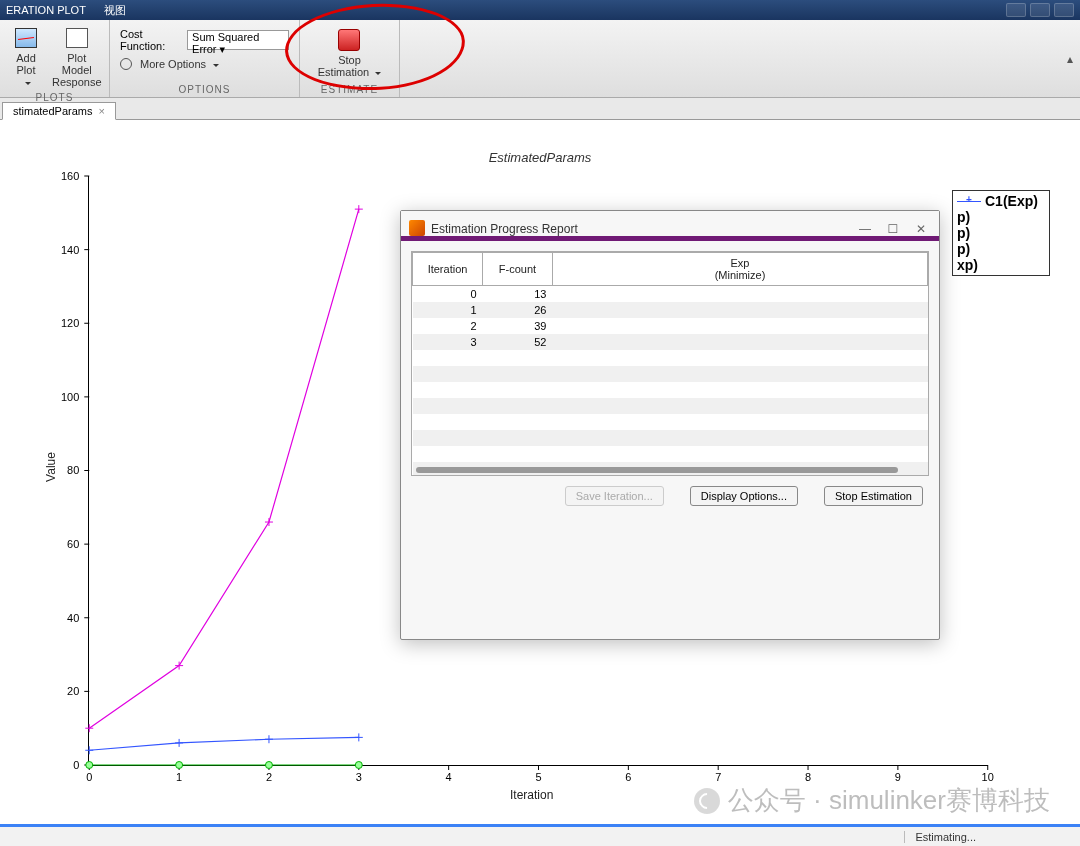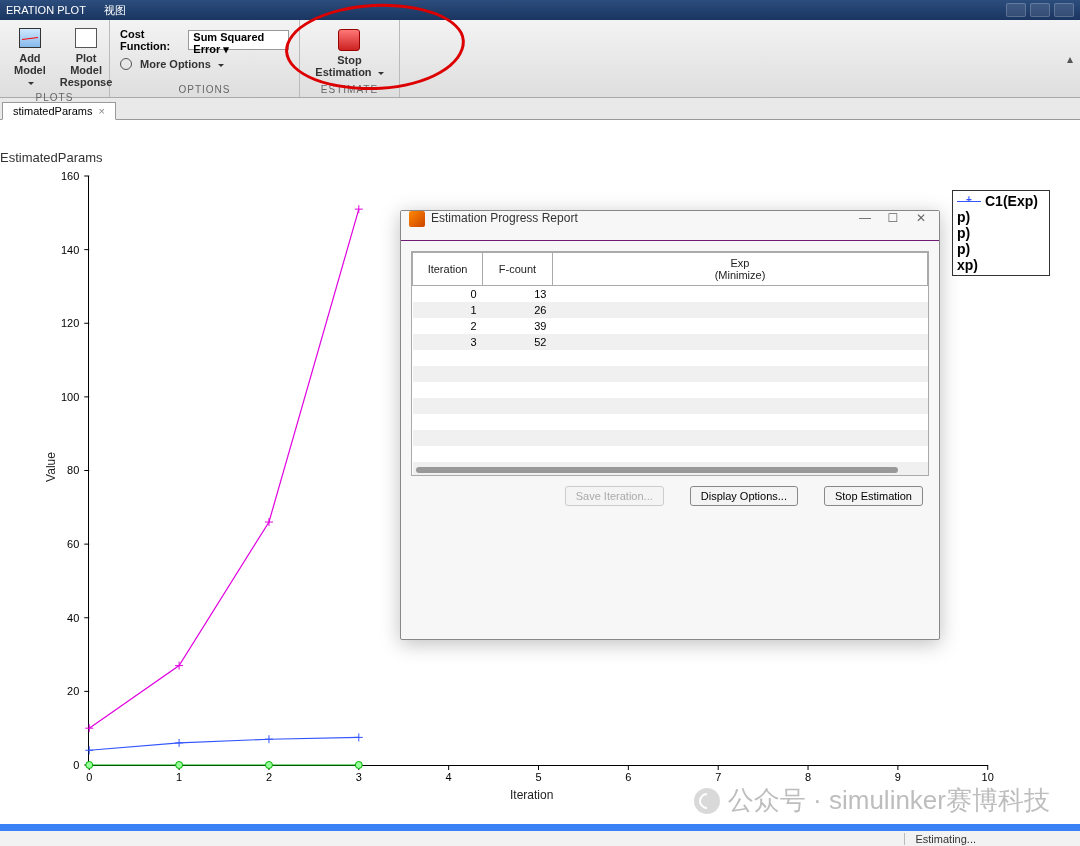--- a/index.html
+++ b/index.html
@@ -7,76 +7,76 @@
 
 
 .titlebar { height: 20px; background: linear-gradient(#2c4d7d, #1a3560); display: flex; color: #fff; font-size: 11px; align-items: center; padding: 0 6px; }
 .titlebar .left { flex: 1; }
 .titlebar .right { display: flex; gap: 4px; }
 .titlebar .tbtn { width: 20px; height: 14px; background: rgba(255,255,255,.1); border: 1px solid rgba(255,255,255,.2); border-radius: 2px; }
 
 
 .toolstrip { background: linear-gradient(#f3f3f3,#dedede); border-bottom: 1px solid #aaa; height: 78px; display: flex; align-items: stretch; }
 .section { border-right: 1px solid #bbb; display: flex; flex-direction: column; }
-.section-body { flex: 1; display: flex; align-items: center; gap: 6px; padding: 4px 10px 0 10px; font-weight: bold; }
+.section-body { flex: 1; display: flex; align-items: center; gap: 6px; padding: 4px 10px 0 10px; }
 .section-label { text-align: center; font-size: 10px; color: #666; padding: 2px 0; letter-spacing: 1px; }
 .bigbtn { display: flex; flex-direction: column; align-items: center; justify-content: center; padding: 2px 4px; cursor: pointer; line-height: 1.1; text-align: center; font-size: 11px; color: #333; }
 .bigbtn .ico { width: 24px; height: 24px; margin-bottom: 2px; display: flex; align-items: center; justify-content: center; }
 .ico-plot { border: 1px solid #333; background: linear-gradient(#cfe8ff,#86b9ea); position: relative; width: 22px; height: 20px; }
 .ico-plot::before { content:""; position:absolute; left:2px; right:2px; top:50%; height:1px; background:red; transform: rotate(-8deg); }
 .ico-model { width: 22px; height: 20px; border: 1px solid #555; background: #fff; }
 .stop-square { width: 22px; height: 22px; background: linear-gradient(#f77,#c22); border: 1px solid #900; border-radius: 3px; }
 .dd { font-size: 11px; display: flex; align-items: center; gap: 4px; }
 .dd select, .selectlike { font-size: 11px; height: 20px; border: 1px solid #999; background:#fff; padding: 0 4px; }
 .more { color:#333; }
 .caret::after { content:""; display:inline-block; margin-left:3px; border:3px solid transparent; border-top-color:#333; transform: translateY(2px); }
 
 
 .tabstrip { height: 22px; border-bottom: 1px solid #999; background: #e9e9e9; display: flex; align-items: flex-end; padding-left: 2px; }
 .filetab { background: #fff; border: 1px solid #999; border-bottom: 1px solid #fff; padding: 2px 10px; font-size: 11px; position: relative; top: 1px; display:flex; align-items:center; gap:6px; }
 .closex { color:#888; font-size: 11px; cursor:pointer; }
 
 
 .plotarea { position: absolute; left: 0; right: 0; top: 120px; bottom: 26px; background: #fff; }
-.chart-title { text-align: left; font-size: 13px; color: #333; margin-top: 30px; }
+.chart-title { text-align: center; font-size: 13px; color: #333; margin-top: 30px; font-style: italic; }
 .axes { position: absolute; left: 88px; top: 56px; width: 900px; height: 590px; border-left: 1px solid #000; border-bottom: 1px solid #000; }
 .ylabel { position:absolute; left: 36px; top: 340px; transform: rotate(-90deg); font-size: 12px; color:#222; }
 .xlabel { position:absolute; left: 510px; top: 668px; font-size: 12px; color:#222; }
 .legend { position:absolute; right: 30px; top: 70px; width: 98px; background:#fff; border:1px solid #333; font-size: 14px; padding:2px 4px; z-index: 2; font-weight: bold; }
 .legend-row { display:flex; align-items:center; gap:4px; }
 .leg-line { width: 24px; height: 8px; position: relative; }
 .leg-line::before { content:""; position:absolute; left:0; right:0; top:50%; height:1px; background:#35f; }
 .leg-line::after { content:"+"; position:absolute; left:50%; top:-3px; transform:translateX(-50%); color:#35f; font-size:10px; }
 
 svg.plotsvg { position:absolute; left:0; top:0; width:100%; height:100%; overflow: visible; }
 
 
 .red-annot { position:absolute; left: 285px; top: 4px; width: 180px; height: 86px; border: 3px solid #d00; border-radius: 50% 50% 48% 52% / 50% 48% 52% 50%; transform: rotate(-3deg); pointer-events:none; z-index: 50; }
 
 
 .dialog { position:absolute; left: 400px; top: 210px; width: 540px; height: 430px; background:#f7f7f7; border:1px solid #888; box-shadow: 0 4px 20px rgba(0,0,0,.25); z-index: 20; font-size: 12px; border-radius: 2px; }
-.dlg-title { height: 30px; display:flex; align-items:flex-start; padding: 0 8px; background:#f7f7f7; border-bottom: 1px solid #701a75; }
+.dlg-title { height: 30px; display:flex; align-items:flex-end; padding: 0 8px; background:#f7f7f7; border-bottom: 5px solid #701a75; }
 .dlg-title .mlico { width:16px; height:16px; background: linear-gradient(135deg,#f80,#c40); border-radius:2px; margin-right: 6px; }
 .dlg-title .t { flex:1; color:#333; }
 .winbtns { display:flex; gap:8px; color:#666; }
 .winbtns span { width:20px; text-align:center; cursor:pointer; }
 .dlg-body { padding: 10px; }
 .tbl-wrap { border:1px solid #aaa; height: 225px; overflow:auto; background:#fff; position:relative; }
 table.iter { width: 100%; border-collapse: collapse; font-size: 11px; }
 table.iter th { border:1px solid #aaa; padding: 4px 6px; background:#fff; font-weight:normal; color:#222; }
 table.iter td { padding: 2px 6px; text-align:right; }
 table.iter tr:nth-child(even) td { background:#f0f0f0; }
 .scroll-shadow { position:absolute; left:4px; right:30px; bottom:2px; height:6px; background:#999; border-radius:3px; }
 .log { margin-top: 20px; border:1px solid #aaa; height: 56px; padding:4px; font-size: 10px; color:#333; background:#fff; }
 .dlg-btns { display:flex; justify-content:flex-end; gap:26px; padding: 10px 6px 0 6px; }
 .dlg-btns button { font-size:11px; padding: 3px 10px; border:1px solid #888; background:#f4f4f4; border-radius:3px; cursor:pointer; }
 .dlg-btns button.disabled { color:#aaa; border-color:#ccc; }
 
 
-.statusbar { position:absolute; left:0; right:0; bottom:0; height: 22px; background:#f2f2f2; border-top:7px solid #3b82f6; display:flex; justify-content:flex-end; align-items:center; font-size:11px; padding: 0 8px; gap:6px; }
+.statusbar { position:absolute; left:0; right:0; bottom:0; height: 22px; background:#f2f2f2; border-top:3px solid #3b82f6; display:flex; justify-content:flex-end; align-items:center; font-size:11px; padding: 0 8px; gap:6px; }
 .statusbar .cell { border-left:1px solid #bbb; padding: 0 10px; color:#333; }
 
 
 .watermark { position:absolute; right: 30px; bottom: 28px; color:#888; font-size: 26px; opacity:.55; display:flex; align-items:center; gap:8px; pointer-events:none; }
 .wm-ico { width:26px; height:26px; border-radius:50%; background:#bbb; position:relative; }
 .wm-ico::before { content:""; position:absolute; inset:5px; border:2px solid #fff; border-radius:50%; border-right-color:transparent; border-top-color:transparent; transform: rotate(45deg); }
 
 .spacer-right { margin-left:auto; width:20px; display:flex; align-items:center; justify-content:center; color:#555; }
 </style>
 </head>
@@ -95,21 +95,21 @@
   </span>
 </div>
 
 <div class="toolstrip">
   <div class="section" style="width:110px">
     <div class="section-body">
       <div class="bigbtn">
         <div class="ico">
             <div class="ico-plot"></div>
           </div>
-        <span>Add Model</span>
+        <span>Add Plot</span>
         <span class="caret"></span>
       </div>
       <div class="bigbtn">
         <div class="ico">
             <div class="ico-model"></div>
           </div>
         <span>Plot Model</span>
         <span>Response</span>
       </div>
     </div>

